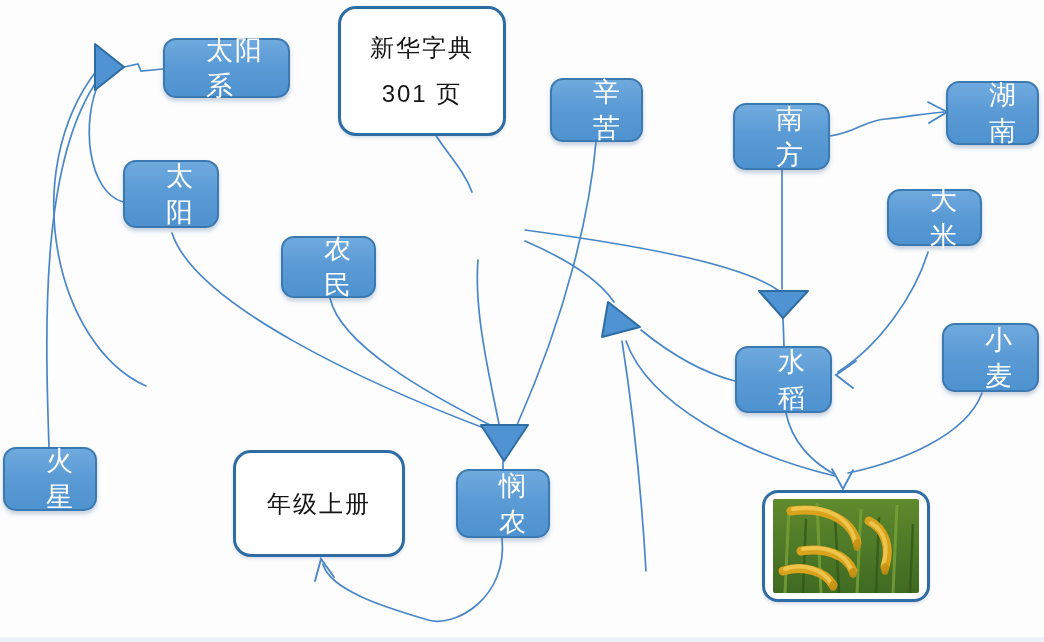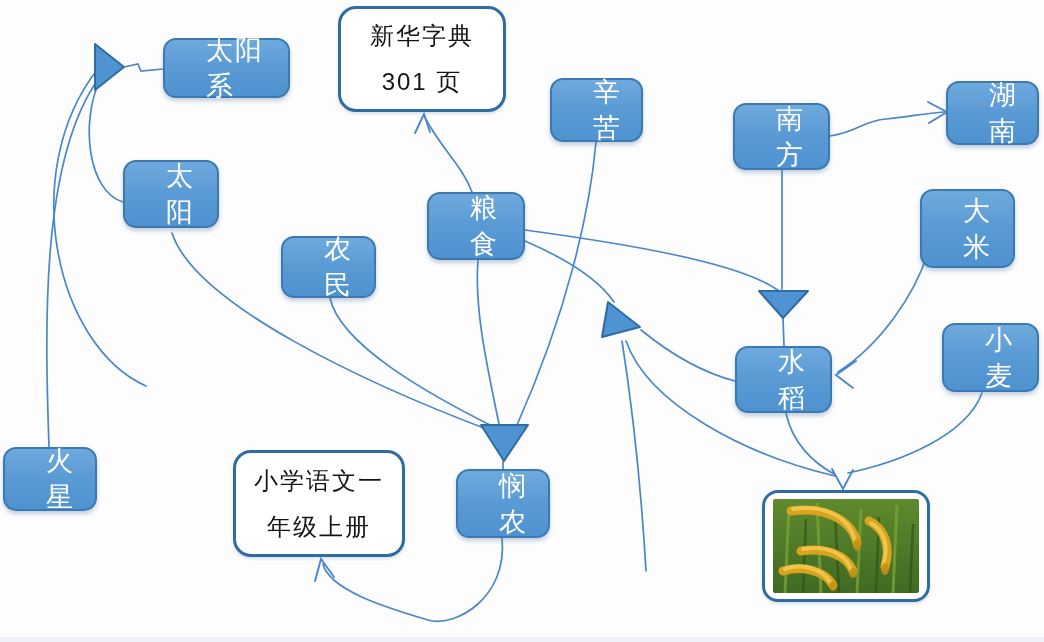--- a/index.html
+++ b/index.html
@@ -93,51 +93,47 @@
     </div>
   <div class="node" style="left:123px;top:160px;width:96px;height:68px">
       <span>太阳</span>
     </div>
   <div class="node" style="left:281px;top:236px;width:95px;height:62px">
       <span>农民</span>
     </div>
   <div class="node" style="left:3px;top:447px;width:94px;height:64px">
       <span>火星</span>
     </div>
-  <div class="node" style="left:427px;top:192px;width:98px;height:68px">
-      <span>粮食</span>
-    </div>
   <div class="node" style="left:550px;top:78px;width:93px;height:64px">
       <span>辛苦</span>
     </div>
   <div class="node" style="left:946px;top:81px;width:93px;height:64px">
       <span>湖南</span>
     </div>
   <div class="node" style="left:733px;top:103px;width:97px;height:67px">
       <span>南方</span>
     </div>
-  <div class="node" style="left:920px;top:189px;width:95px;height:79px">
+  <div class="node" style="left:887px;top:189px;width:95px;height:57px">
       <span>大米</span>
     </div>
   <div class="node" style="left:735px;top:346px;width:97px;height:67px">
       <span>水稻</span>
     </div>
   <div class="node" style="left:942px;top:323px;width:97px;height:69px">
       <span>小麦</span>
     </div>
   <div class="node" style="left:456px;top:469px;width:94px;height:69px">
       <span>悯农</span>
     </div>
 
-  <div class="callout" style="left:338px;top:6px;width:168px;height:106px">
+  <div class="callout" style="left:338px;top:6px;width:168px;height:130px">
     <span>新华字典</span>
     <span>301 页</span>
   </div>
   <div class="callout" style="left:233px;top:450px;width:172px;height:107px">
-    <span>小学语文一</span>
     <span>年级上册</span>
   </div>
 
   <div class="imgnode" style="left:762px;top:490px;width:168px;height:112px">
     <svg width="146" height="94" viewBox="0 0 146 94">
       <defs>
         <linearGradient id="gbg" x1="0" y1="0" x2="0" y2="1">
           <stop offset="0" stop-color="#5f8a2d"></stop>
             <stop offset="1" stop-color="#3f6a22"></stop>
         </linearGradient>

